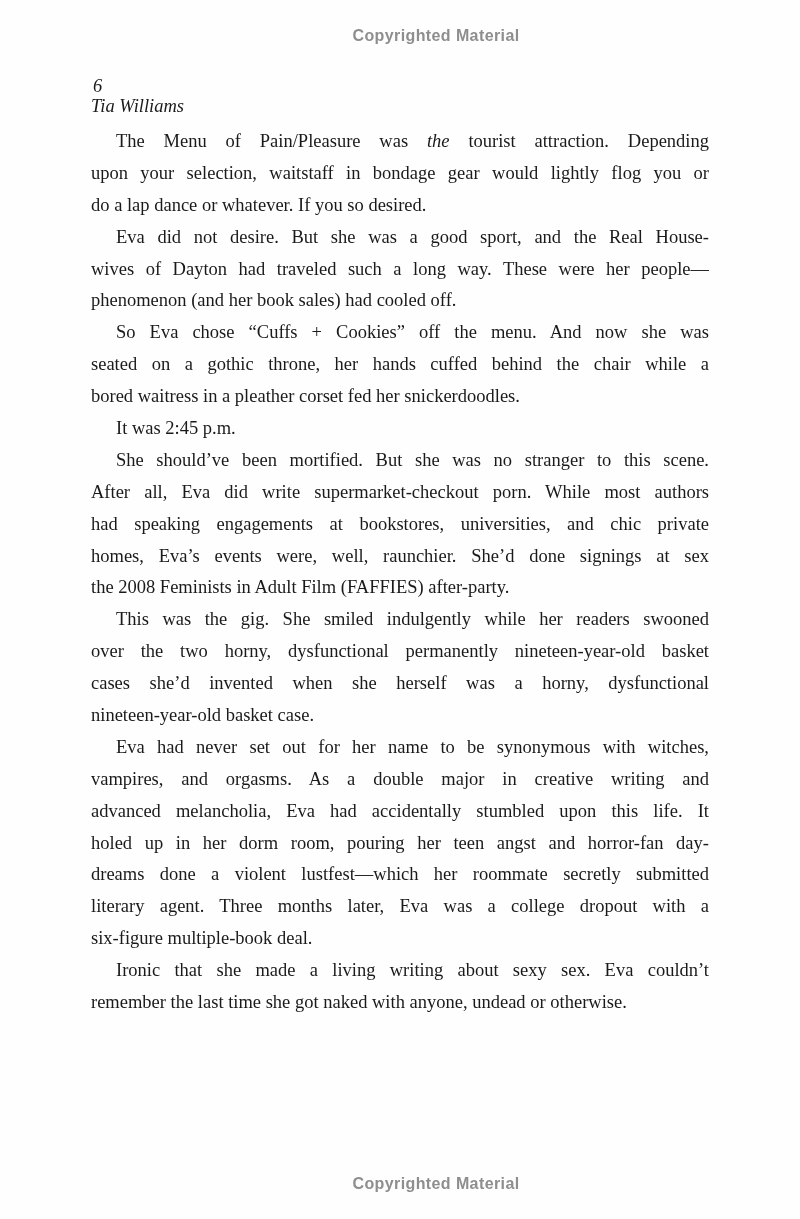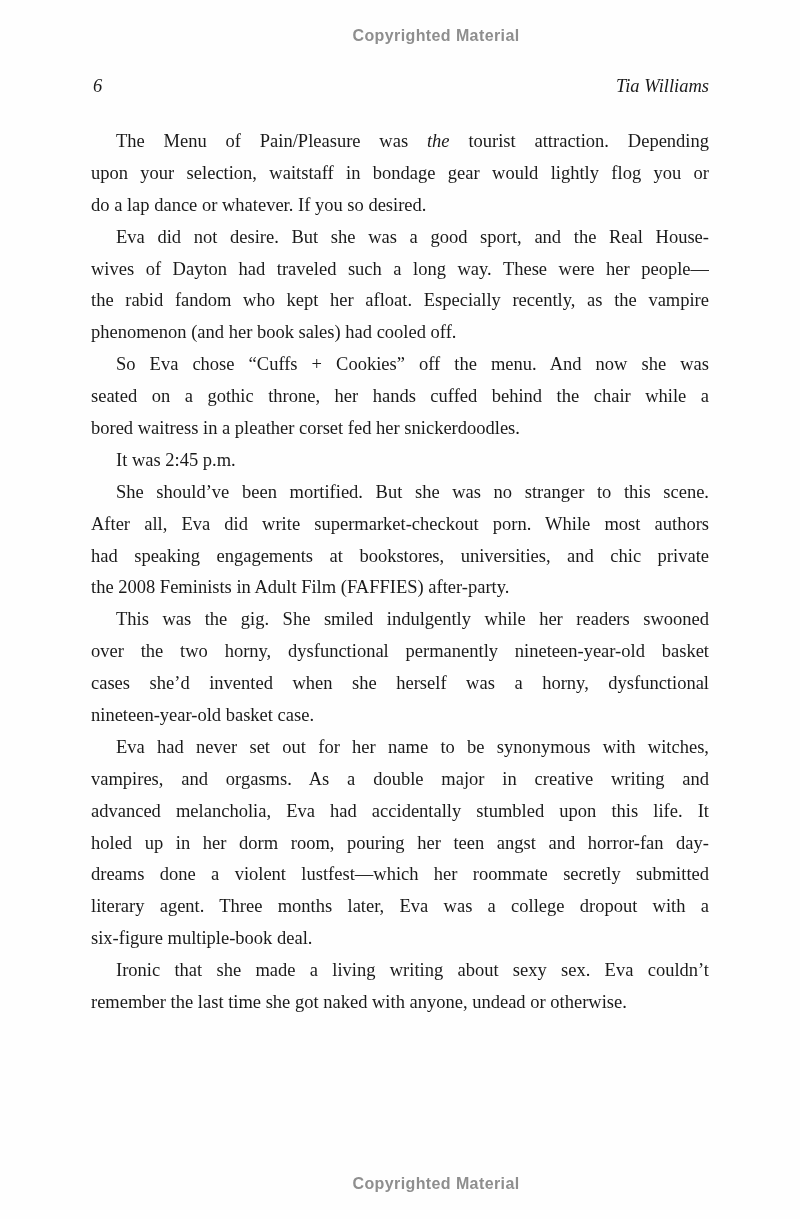--- a/index.html
+++ b/index.html
@@ -30,21 +30,21 @@
     position: absolute;
     top: 74px;
     left: 91px;
     width: 618px;
     height: 24px;
     font-style: italic;
     font-size: 18.5px;
     line-height: 24px;
   }
   .pagenum { position: absolute; left: 2px; top: 0; }
-  .running-title { display: block; text-align: right; }
+  .running-title { display: block; text-align: left; margin-top: 20px; }
   .body-text {
     position: absolute;
     top: 126px;
     left: 91px;
     width: 618px;
     font-size: 18.5px;
   }
   .paragraph { margin: 0; }
   .line {
     height: 31.9px;
@@ -71,35 +71,35 @@
 
   <div class="body-text">
       <div class="paragraph">
         <div class="line first"><span>The Menu of Pain/Pleasure was </span><em>the</em><span> tourist attraction. Depending</span></div>
         <div class="line"><span>upon your selection, waitstaff in bondage gear would lightly flog you or</span></div>
         <div class="line last"><span>do a lap dance or whatever. If you so desired.</span></div>
       </div>
       <div class="paragraph">
         <div class="line first"><span>Eva did not desire. But she was a good sport, and the Real House-</span></div>
         <div class="line"><span>wives of Dayton had traveled such a long way. These were her people—</span></div>
-        <div class="line"><span>the rabid fandom who kept her afloat. Especially recently, as the vampire</span></div>
         <div class="line last"><span>phenomenon (and her book sales) had cooled off.</span></div>
       </div>
       <div class="paragraph">
         <div class="line first"><span>So Eva chose “Cuffs + Cookies” off the menu. And now she was</span></div>
         <div class="line"><span>seated on a gothic throne, her hands cuffed behind the chair while a</span></div>
         <div class="line last"><span>bored waitress in a pleather corset fed her snickerdoodles.</span></div>
       </div>
       <div class="paragraph">
         <div class="line first last"><span>It was 2:45 p.m.</span></div>
       </div>
       <div class="paragraph">
         <div class="line first"><span>She should’ve been mortified. But she was no stranger to this scene.</span></div>
         <div class="line"><span>After all, Eva did write supermarket-checkout porn. While most authors</span></div>
         <div class="line"><span>had speaking engagements at bookstores, universities, and chic private</span></div>
+        <div class="line"><span>homes, Eva’s events were, well, raunchier. She’d done signings at sex</span></div>
         <div class="line last"><span>the 2008 Feminists in Adult Film (FAFFIES) after-party.</span></div>
       </div>
       <div class="paragraph">
         <div class="line first"><span>This was the gig. She smiled indulgently while her readers swooned</span></div>
         <div class="line"><span>over the two horny, dysfunctional permanently nineteen-year-old basket</span></div>
         <div class="line"><span>cases she’d invented when she herself was a horny, dysfunctional</span></div>
         <div class="line last"><span>nineteen-year-old basket case.</span></div>
       </div>
       <div class="paragraph">
         <div class="line first"><span>Eva had never set out for her name to be synonymous with witches,</span></div>

